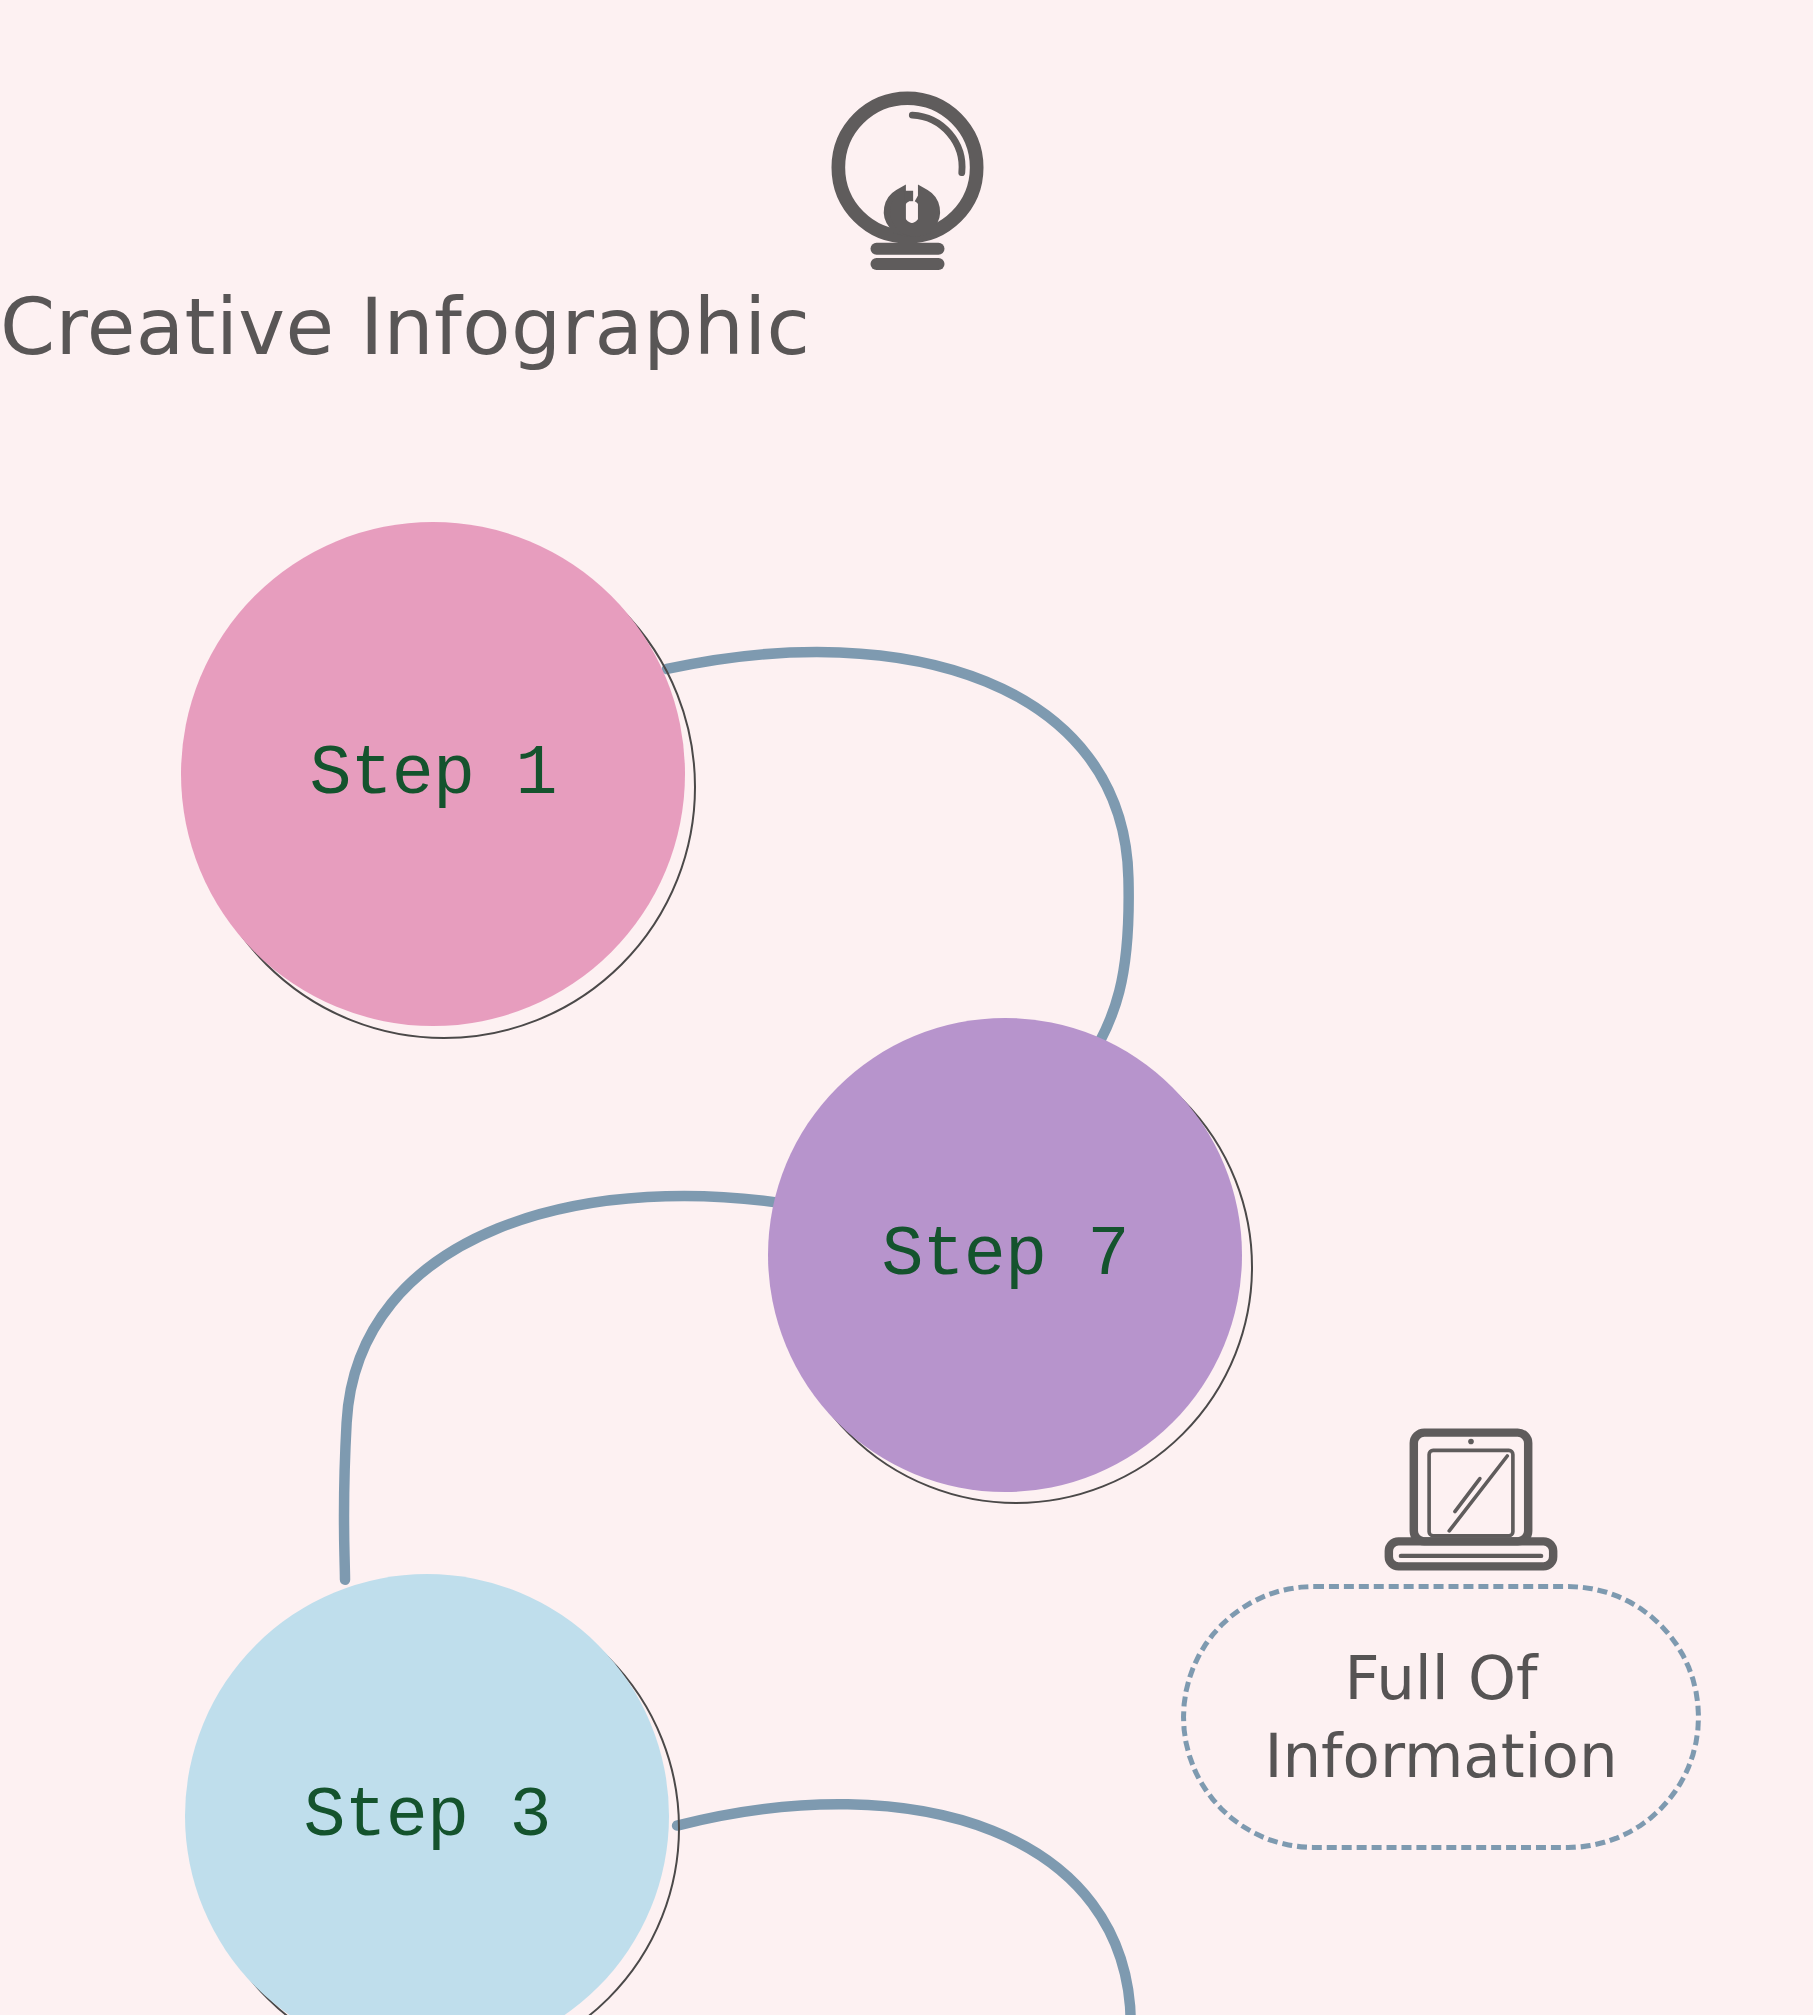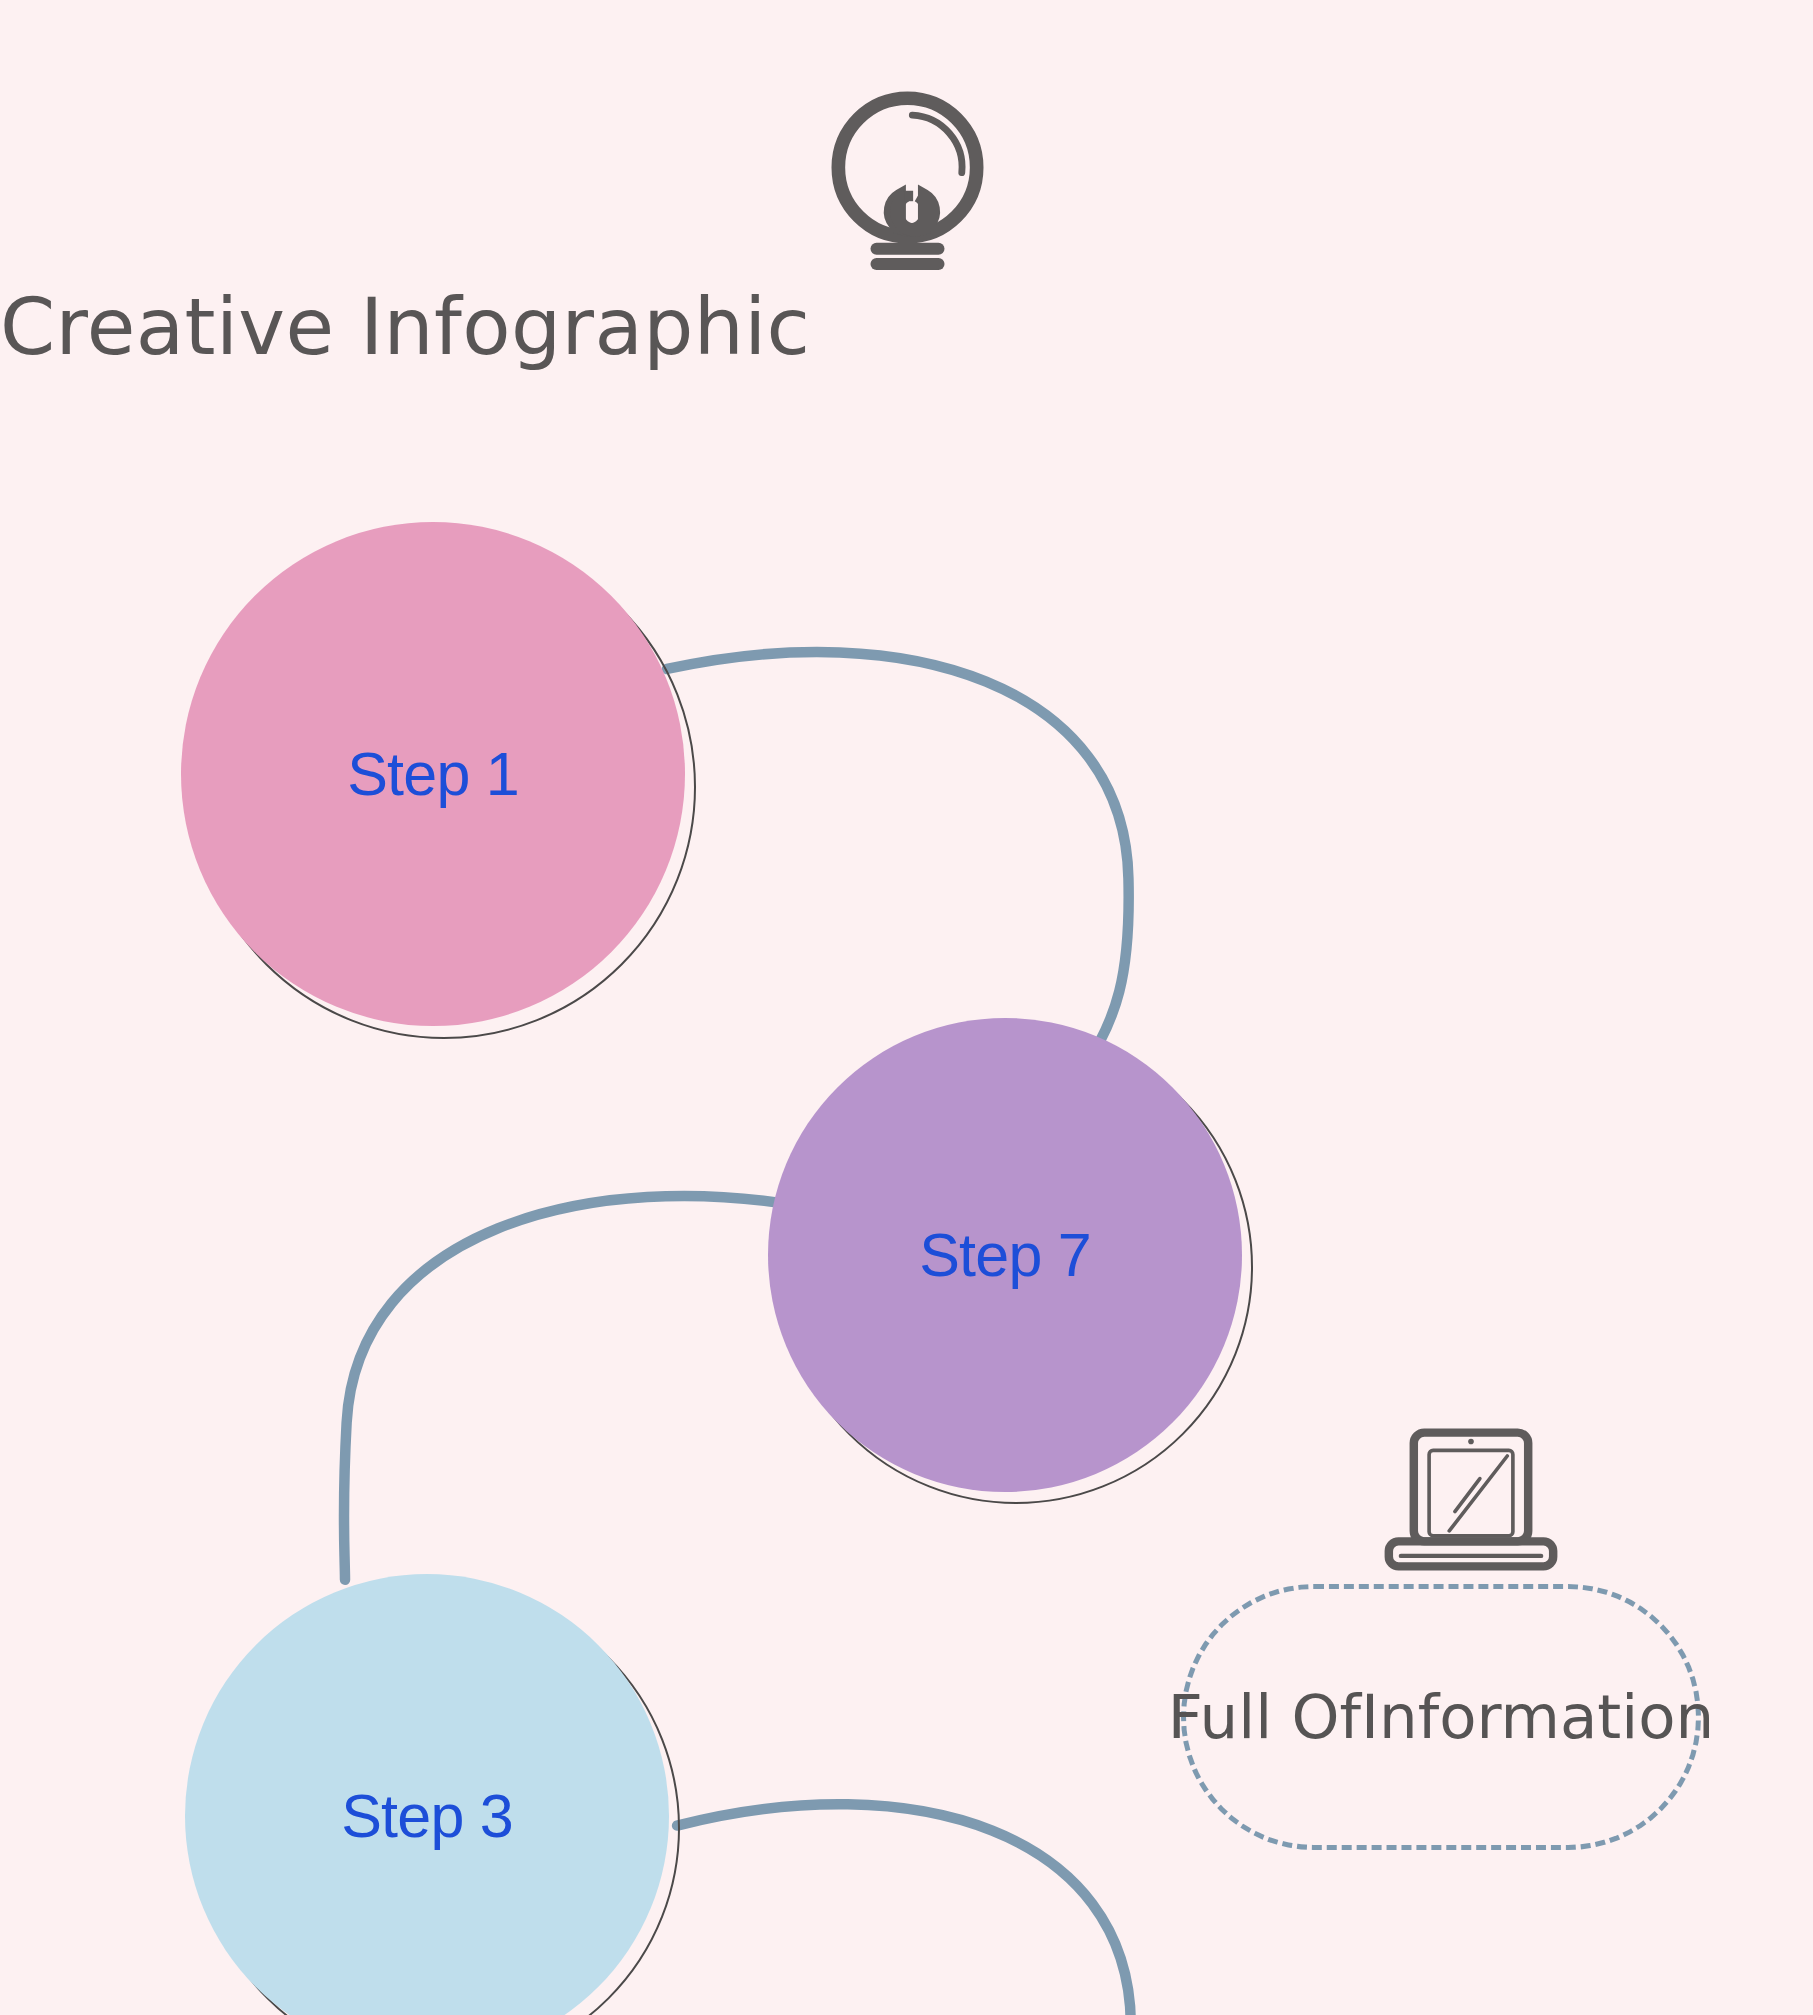--- a/index.html
+++ b/index.html
@@ -68,40 +68,40 @@
     left: 0;
     top: 0;
   }
   .step .label {
     position: absolute;
     left: 0;
     top: 0;
     display: flex;
     align-items: center;
     justify-content: center;
-    color: #1d4ed8;
-    font-size: 61px;
+    color: #14532d;
+    font-size: 70px;
     font-weight: 400;
-    font-family: Liberation Sans, sans-serif;
+    font-family: Liberation Mono, monospace;
     letter-spacing: -0.8px;
     white-space: nowrap;
   }
 
   
   #callout {
     position: absolute;
     left: 1181px;
     top: 1584px;
     width: 520px;
     height: 266px;
     border: 5.6px dashed #7e9ab0;
     border-radius: 133px;
     box-sizing: border-box;
     display: flex;
-    flex-direction: row;
+    flex-direction: column;
     align-items: center;
     justify-content: center;
   }
   #callout .cline {
     color: #565454;
     font-size: 61px;
     line-height: 1.28;
     font-family: "DejaVu Sans", sans-serif;
     white-space: nowrap;
   }

